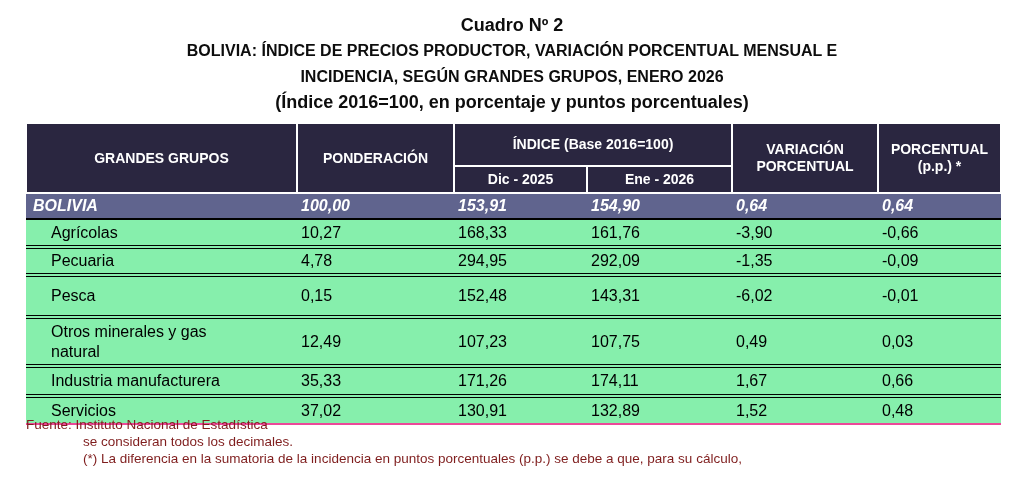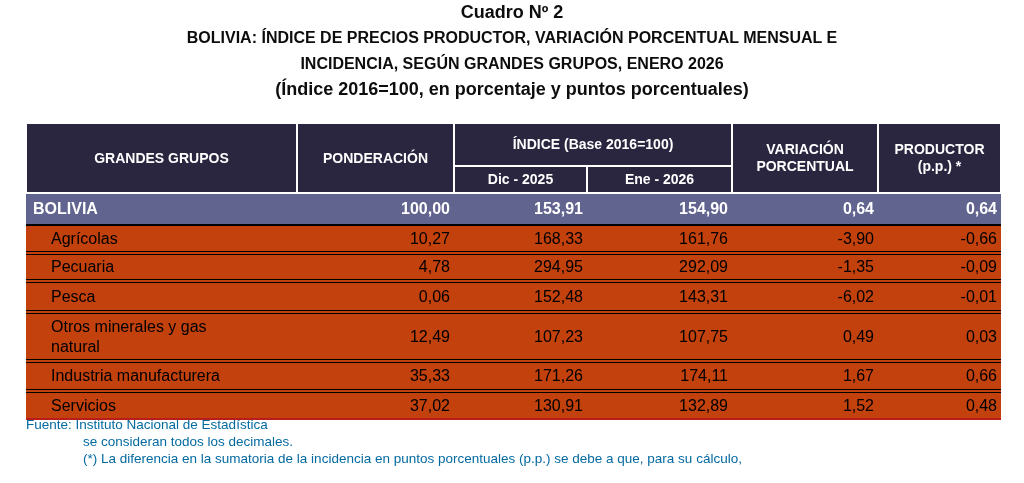--- a/index.html
+++ b/index.html
@@ -10,21 +10,21 @@
     height: 483px;
     overflow: hidden;
     font-family: "Liberation Sans", sans-serif;
     color: #000;
   }
   .page { position: relative; width: 1024px; height: 483px; }
 
   
   .title-block {
     position: absolute;
-    top: 0; left: 0; right: 0;
+    top: 13px; left: 0; right: 0;
     text-align: center;
     font-weight: bold;
     color: #0d0d0d;
   }
   .title-line-sm { font-size: 18px; line-height: 25px; }
   .title-line-lg { font-size: 16px; line-height: 26px; }
 
   
   table.ipp-table {
     position: absolute;
@@ -52,57 +52,57 @@
     border: 2px solid #ffffff;
     padding: 2px 4px;
   }
   tr.head-main { height: 43px; }
   tr.head-sub  { height: 27px; }
 
   tbody td {
     font-size: 16px;
     vertical-align: middle;
     padding: 2px 4px;
-    background: #c2410c;
-  }
-  td.num { text-align: right; }
+    background: #86efac;
+  }
+  td.num { text-align: left; }
   td.label { text-align: left; }
 
-  tr.total-row { height: 32px; }
+  tr.total-row { height: 26px; font-style: italic; }
   tr.total-row td {
     background: #60648e;
     color: #ffffff;
     font-weight: bold;
     border-bottom: 2px solid #000000;
   }
   tr.total-row td.label { padding-left: 7px; }
 
   tr.data-row td { border-bottom: 4px double #000000; }
   tr.data-row td.label { padding-left: 25px; }
-  tr.data-row:last-child td { border-bottom: 2px solid #b91c1c; }
+  tr.data-row:last-child td { border-bottom: 2px solid #ec4899; }
 
   tr.row-h28 { height: 28px; }
   tr.row-h30 { height: 30px; margin-top: 40px; }
-  tr.row-h31 { height: 31px; }
+  tr.row-h31 { height: 42px; }
   tr.row-h49 { height: 49px; }
   tr.row-otros .label-text {
     display: inline-block;
     max-width: 175px;
     line-height: 20px;
     vertical-align: middle;
   }
 
   
   .footer {
     position: absolute;
     top: 416px;
     left: 26px;
     font-size: 13.5px;
     line-height: 17px;
-    color: #0369a1;
+    color: #7f1d1d;
   }
   .footer .note { margin-left: 57px; }
 </style>
 </head>
 <body>
 
 <div class="page">
 
   <div class="title-block">
     <div class="title-line-sm">Cuadro Nº 2</div>
@@ -119,21 +119,21 @@
         <col class="c4">
         <col class="c5">
         <col class="c6">
     </colgroup>
     <thead>
       <tr class="head-main">
         <th rowspan="2">GRANDES GRUPOS</th>
         <th rowspan="2">PONDERACIÓN</th>
         <th colspan="2">ÍNDICE (Base 2016=100)</th>
         <th rowspan="2">VARIACIÓN PORCENTUAL</th>
-        <th rowspan="2">PRODUCTOR (p.p.) *</th>
+        <th rowspan="2">PORCENTUAL (p.p.) *</th>
       </tr>
       <tr class="head-sub">
         <th>Dic - 2025</th>
         <th>Ene - 2026</th>
       </tr>
     </thead>
     <tbody>
       <tr class="total-row">
         <td class="label">BOLIVIA</td>
         <td class="num">100,00</td>
@@ -153,21 +153,21 @@
       <tr class="data-row row-h28">
         <td class="label">Pecuaria</td>
         <td class="num">4,78</td>
         <td class="num">294,95</td>
         <td class="num">292,09</td>
         <td class="num">-1,35</td>
         <td class="num">-0,09</td>
       </tr>
       <tr class="data-row row-h31">
         <td class="label">Pesca</td>
-        <td class="num">0,06</td>
+        <td class="num">0,15</td>
         <td class="num">152,48</td>
         <td class="num">143,31</td>
         <td class="num">-6,02</td>
         <td class="num">-0,01</td>
       </tr>
       <tr class="data-row row-h49 row-otros">
         <td class="label"><span class="label-text">Otros minerales y gas natural</span></td>
         <td class="num">12,49</td>
         <td class="num">107,23</td>
         <td class="num">107,75</td>

